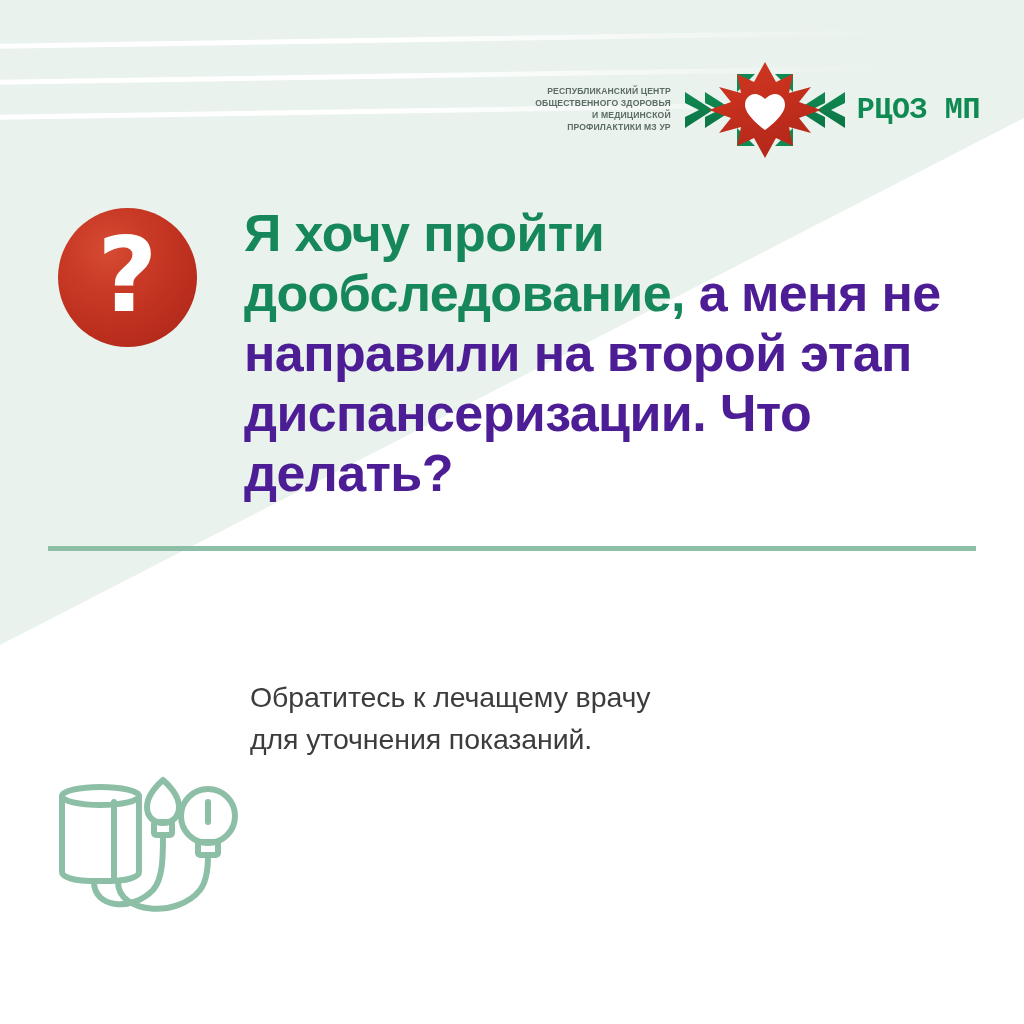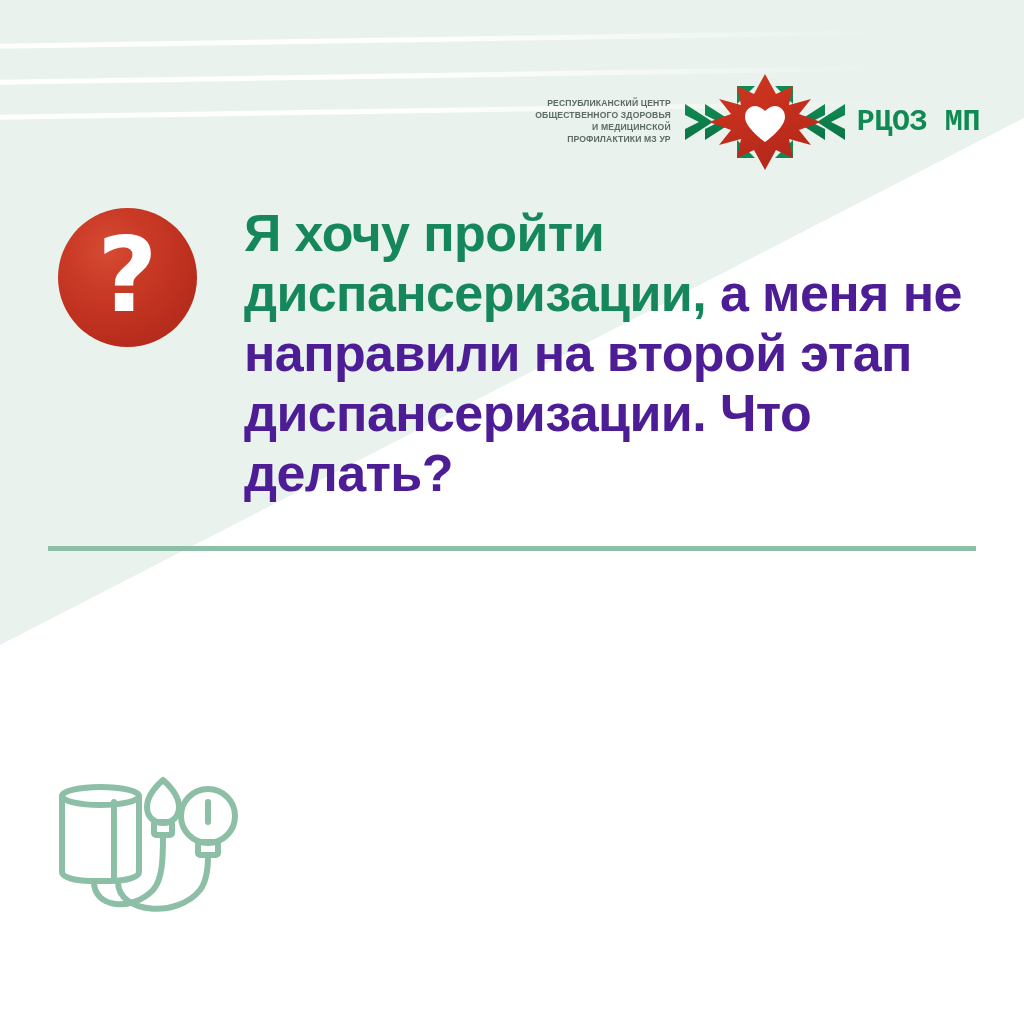--- a/index.html
+++ b/index.html
@@ -51,21 +51,21 @@
     background: linear-gradient(to right, #ffffff 0%, #ffffff 42%, rgba(255,255,255,0) 92%);
     transform-origin: left center;
   }
   .stripe.s1 { top: 44px;  width: 1000px; transform: rotate(-0.9deg); }
   .stripe.s2 { top: 80px;  width: 1000px; transform: rotate(-0.9deg); }
   .stripe.s3 { top: 115px; width: 1000px; transform: rotate(-0.9deg); }
 
   
   .logo-block {
     position: absolute;
-    top: 74px;
+    top: 62px;
     right: 44px;
     display: flex;
     align-items: center;
     gap: 8px;
   }
   .logo-caption {
     text-align: right;
     font-size: 8.6px;
     line-height: 1.42;
     letter-spacing: 0.15px;
@@ -212,26 +212,28 @@
     </svg>
 
     <div class="logo-abbr">РЦОЗ МП</div>
   </div>
 
   <div class="q-badge">
     <span class="glyph">?</span>
   </div>
 
   <h1 class="headline">
-    <span class="green">Я хочу пройти диспансеризации,</span><span class="red"> а меня не направили на второй этап диспансеризации. Что делать?</span>
+    <span class="green">Я хочу пройти дообследование,</span><span class="red"> а меня не направили на второй этап диспансеризации. Что делать?</span>
   </h1>
 
   <div class="divider"></div>
 
   <div class="body-copy">
+    <span class="para-2">Обратитесь к лечащему врачу
+для уточнения показаний.</span>
   </div>
 
   <svg class="bp-icon" viewBox="0 0 194 156">
     <g fill="none" stroke="#8dbfa7" stroke-width="6" stroke-linecap="round" stroke-linejoin="round">
 
       <path d="M14,34 L14,110 C14,115 26,119 43,119 L62,119 C79,119 91,115 91,110 L91,34"></path>
 
       <ellipse cx="52.5" cy="34" rx="38.5" ry="9"></ellipse>
 
       <path d="M66,40 L66,117"></path>

